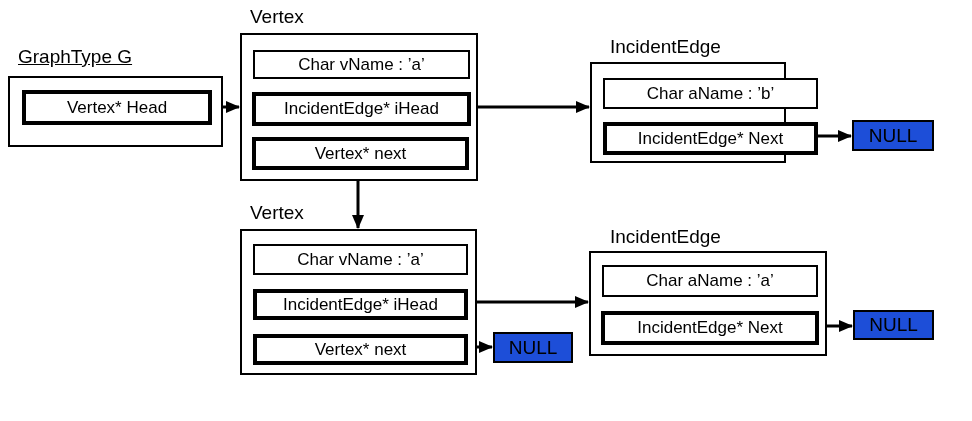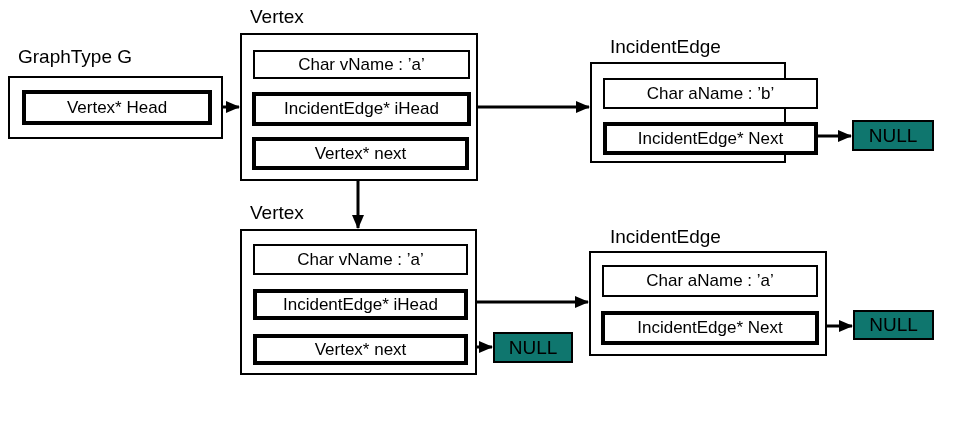--- a/index.html
+++ b/index.html
@@ -40,21 +40,21 @@
     justify-content: center;
     font-size: 17px;
     white-space: nowrap;
   }
   .field.bold {
     border-width: 4px;
   }
   .null-box {
     position: absolute;
     border: 2px solid #000;
-    background: #0f766e;
+    background: #1d4ed8;
     box-sizing: border-box;
     display: flex;
     align-items: center;
     justify-content: center;
     font-size: 19px;
   }
   .arrows {
     position: absolute;
     left: 0;
     top: 0;
@@ -76,22 +76,22 @@
     </defs>
     <line x1="211" y1="107" x2="239" y2="107" stroke="#000" stroke-width="3" marker-end="url(#ah)"></line>
     <line x1="469" y1="107" x2="589" y2="107" stroke="#000" stroke-width="3" marker-end="url(#ah)"></line>
     <line x1="358" y1="167" x2="358" y2="228" stroke="#000" stroke-width="3" marker-end="url(#ah)"></line>
     <line x1="816" y1="136" x2="851" y2="136" stroke="#000" stroke-width="3" marker-end="url(#ah)"></line>
     <line x1="466" y1="302" x2="588" y2="302" stroke="#000" stroke-width="3" marker-end="url(#ah)"></line>
     <line x1="466" y1="347" x2="492" y2="347" stroke="#000" stroke-width="3" marker-end="url(#ah)"></line>
     <line x1="817" y1="326" x2="852" y2="326" stroke="#000" stroke-width="3" marker-end="url(#ah)"></line>
   </svg>
 
-  <div class="node-label" style="left:18px; top:46px;">GraphType G</div>
-  <div class="outer-box" style="left:8px; top:76px; width:215px; height:63px;">
+  <div class="node-label" style="left:18px; top:46px;text-decoration:underline;">GraphType G</div>
+  <div class="outer-box" style="left:8px; top:76px; width:215px; height:71px;">
     <div class="field bold" style="left:12px; top:12px; width:190px; height:35px;">Vertex* Head</div>
   </div>
 
   <div class="node-label" style="left:250px; top:6px;">Vertex</div>
   <div class="outer-box" style="left:240px; top:33px; width:238px; height:148px;">
     <div class="field" style="left:11px; top:15px; width:217px; height:29px;">Char vName : ’a’</div>
     <div class="field bold" style="left:10px; top:57px; width:219px; height:34px;">IncidentEdge* iHead</div>
     <div class="field bold" style="left:10px; top:102px; width:217px; height:33px;">Vertex* next</div>
   </div>
 

